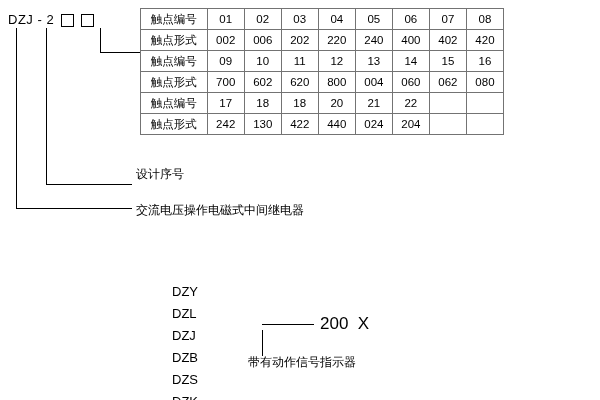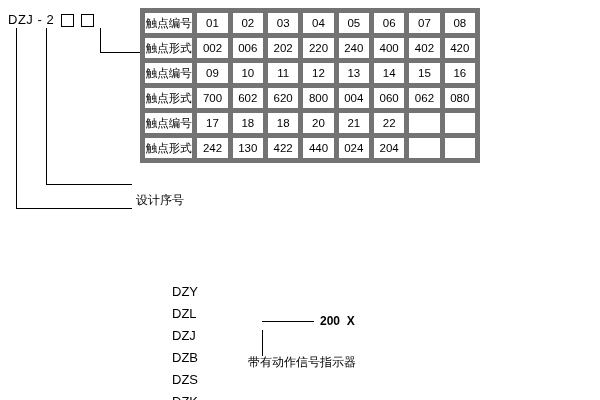--- a/index.html
+++ b/index.html
@@ -12,20 +12,21 @@
     background: #ffffff;
     font-family: "Liberation Sans", sans-serif;
     color: #000000;
     position: relative;
     overflow: hidden;
   }
   .root {
     position: relative;
     width: 480px;
     height: 400px;
+    padding-left: 24px;
   }
 
   
   #model-code {
     position: absolute;
     left: 8px;
     top: 12px;
     font-size: 13px;
     letter-spacing: 0.5px;
     white-space: nowrap;
@@ -41,21 +42,21 @@
 
   
   #contact-table {
     position: absolute;
     left: 140px;
     top: 8px;
     border-collapse: collapse;
     font-size: 11.5px;
   }
   #contact-table td {
-    border: 5px solid #737373;
+    border: 1px solid #737373;
     height: 20px;
     text-align: center;
     vertical-align: middle;
     padding: 0;
   }
   #contact-table td.rowhead {
     width: 72px;
     font-size: 11.5px;
   }
   #contact-table td.cell {
@@ -75,21 +76,21 @@
   }
 
   
   .annot {
     position: absolute;
     font-size: 12px;
     white-space: nowrap;
   }
   #annot-design {
     left: 136px;
-    top: 192px;
+    top: 166px;
   }
   #annot-relay {
     left: 136px;
     top: 202px;
   }
 
   
   #series-list {
     position: absolute;
     left: 172px;
@@ -99,23 +100,22 @@
     margin-top: 33px;
   }
   #series-list .item {
     height: 22px;
   }
 
   #series-suffix {
     position: absolute;
     left: 256px;
     top: 314px;
-    font-size: 12px;
-    white-space: nowrap;
-    font-weight: bold;
+    font-size: 17px;
+    white-space: nowrap;
   }
   #series-suffix .dash {
     display: inline-block;
     width: 52px;
     border-top: 1px solid #000;
     vertical-align: middle;
     margin: 0 6px;
   }
 
   #annot-indicator {
@@ -213,20 +213,21 @@
         <td class="cell">440</td>
         <td class="cell">024</td>
         <td class="cell">204</td>
         <td class="cell"></td>
         <td class="cell"></td>
       </tr>
     </tbody>
   </table>
 
   <div class="annot" id="annot-design">设计序号</div>
+  <div class="annot" id="annot-relay">交流电压操作电磁式中间继电器</div>
 
   <div id="series-list">
     <div class="item">DZY</div>
     <div class="item">DZL</div>
     <div class="item">DZJ</div>
     <div class="item">DZB</div>
     <div class="item">DZS</div>
     <div class="item">DZK</div>
   </div>
 

